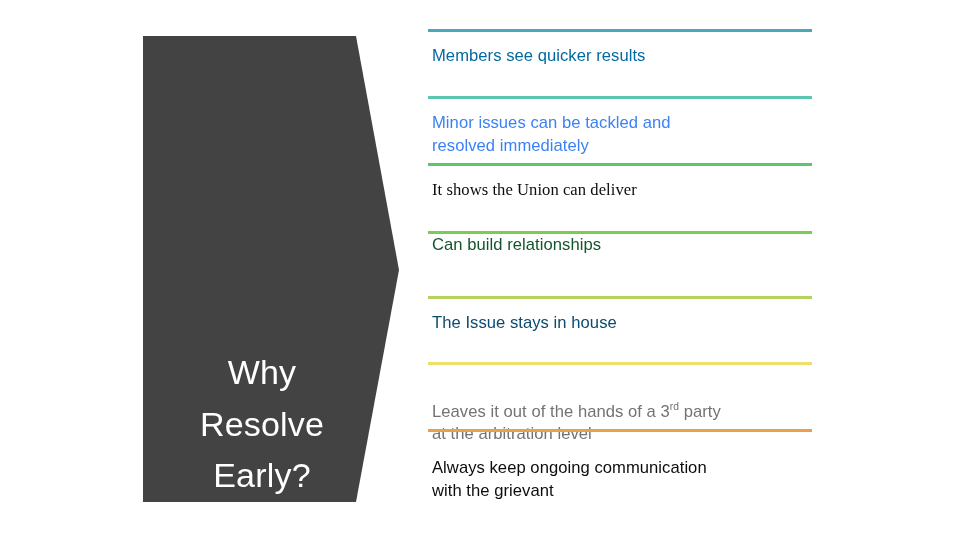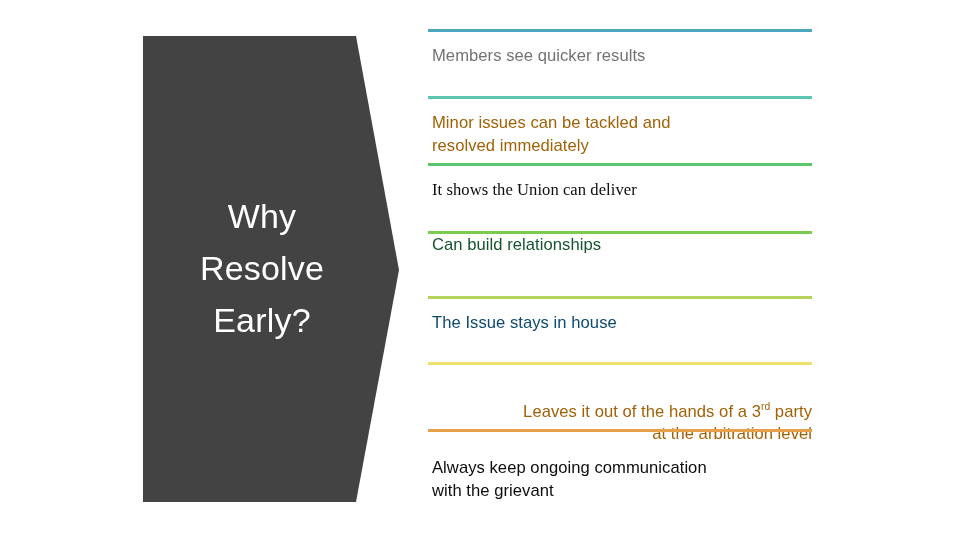--- a/index.html
+++ b/index.html
@@ -23,21 +23,21 @@
   #title-panel {
     position: absolute;
     left: 143px;
     top: 36px;
     width: 256px;
     height: 466px;
     background: #434343;
     -webkit-clip-path: polygon(0% 0%, 83.2% 0%, 100% 50.2%, 83.2% 100%, 0% 100%);
     clip-path: polygon(0% 0%, 83.2% 0%, 100% 50.2%, 83.2% 100%, 0% 100%);
     display: flex;
-    align-items: center;
+    align-items: flex-end;
     justify-content: center;
   }
   #title-text {
     width: 200px;
     margin-left: -18px;
     color: #ffffff;
     font-size: 34px;
     line-height: 1.52;
     text-align: center;
     font-weight: 400;
@@ -87,47 +87,47 @@
   <div id="title-panel" style="background: rgb(67, 67, 67);">
     <div id="title-text" style="color: rgb(255, 255, 255);">Why
 Resolve
 Early?</div>
   </div>
 
   <div id="content-col">
 
     <div class="item" style="top: 29px;">
       <div class="rule" style="background: rgb(75, 168, 188);"></div>
-      <p class="item-text" style="margin-top: 13px; color: #737373;">Members see quicker results</p>
+      <p class="item-text" style="margin-top: 13px; color: #0369a1;">Members see quicker results</p>
     </div>
 
     <div class="item" style="top: 96px;">
       <div class="rule" style="background: rgb(92, 198, 176);"></div>
-      <p class="item-text" style="margin-top: 13px; color: #a16207;">Minor issues can be tackled and
+      <p class="item-text" style="margin-top: 13px; color: #3b82f6;">Minor issues can be tackled and
 resolved immediately</p>
     </div>
 
     <div class="item" style="top: 163px; font-family: Liberation Serif, serif;">
       <div class="rule" style="background: rgb(92, 198, 110);"></div>
       <p class="item-text" style="margin-top: 13px; color: rgb(13, 13, 13);">It shows the Union can deliver</p>
     </div>
 
     <div class="item" style="top: 231px;">
       <div class="rule" style="background: rgb(125, 204, 82);"></div>
       <p class="item-text" style="color: #14532d;">Can build relationships</p>
     </div>
 
     <div class="item" style="top: 296px;">
       <div class="rule" style="background: rgb(181, 211, 92);"></div>
       <p class="item-text" style="margin-top: 13px; color: #0c4a6e;">The Issue stays in house</p>
     </div>
 
     <div class="item" style="top: 362px;">
       <div class="rule" style="background: rgb(237, 224, 107);"></div>
-      <p class="item-text" style="margin-top: 13px; color: #a16207; text-align: right;">
+      <p class="item-text" style="margin-top: 13px; color: #737373;">
         <span>Leaves it out of the hands of a 3</span><sup>rd</sup><span> party
 at the arbitration level</span>
       </p>
     </div>
 
     <div class="item" style="top: 429px;">
       <div class="rule" style="background: rgb(232, 160, 75);"></div>
       <p class="item-text" style="margin-top: 25px; color: rgb(13, 13, 13);">Always keep ongoing communication
 with the grievant</p>
     </div>

